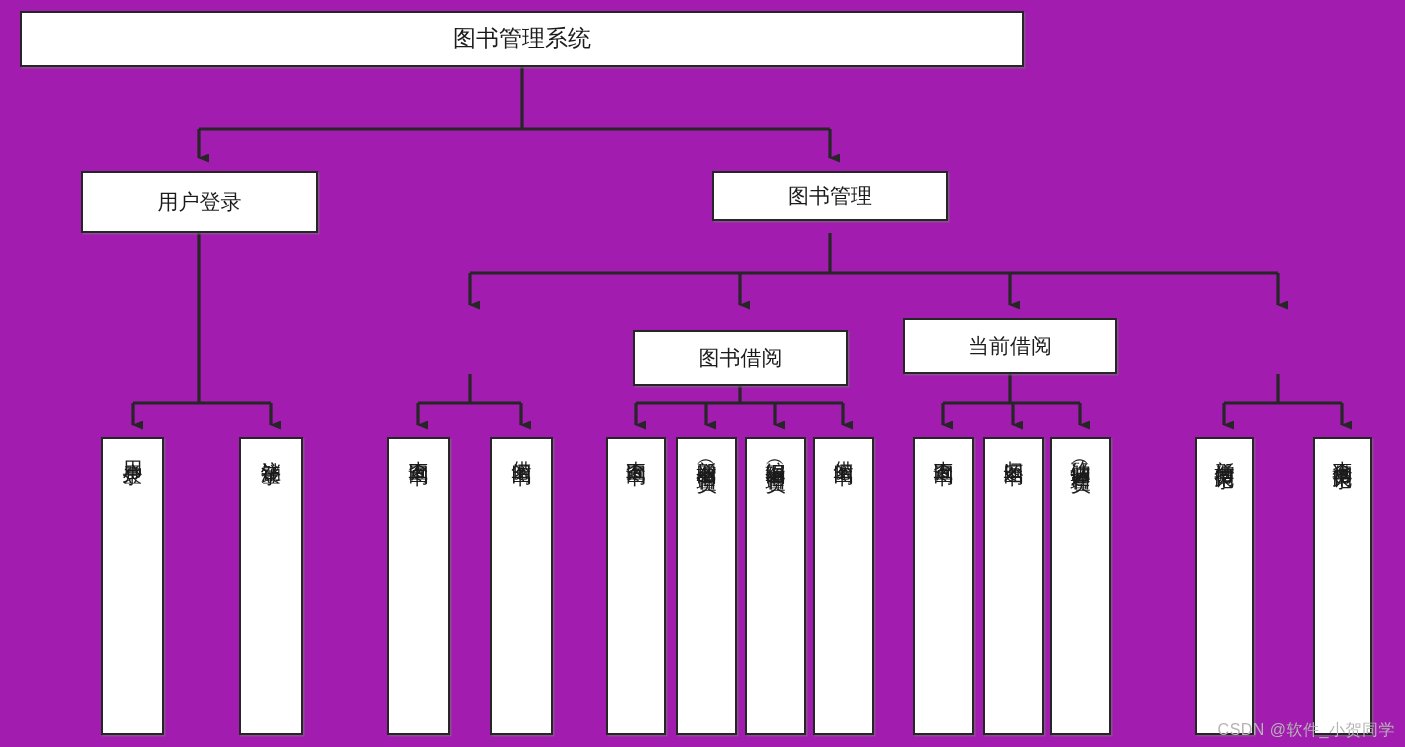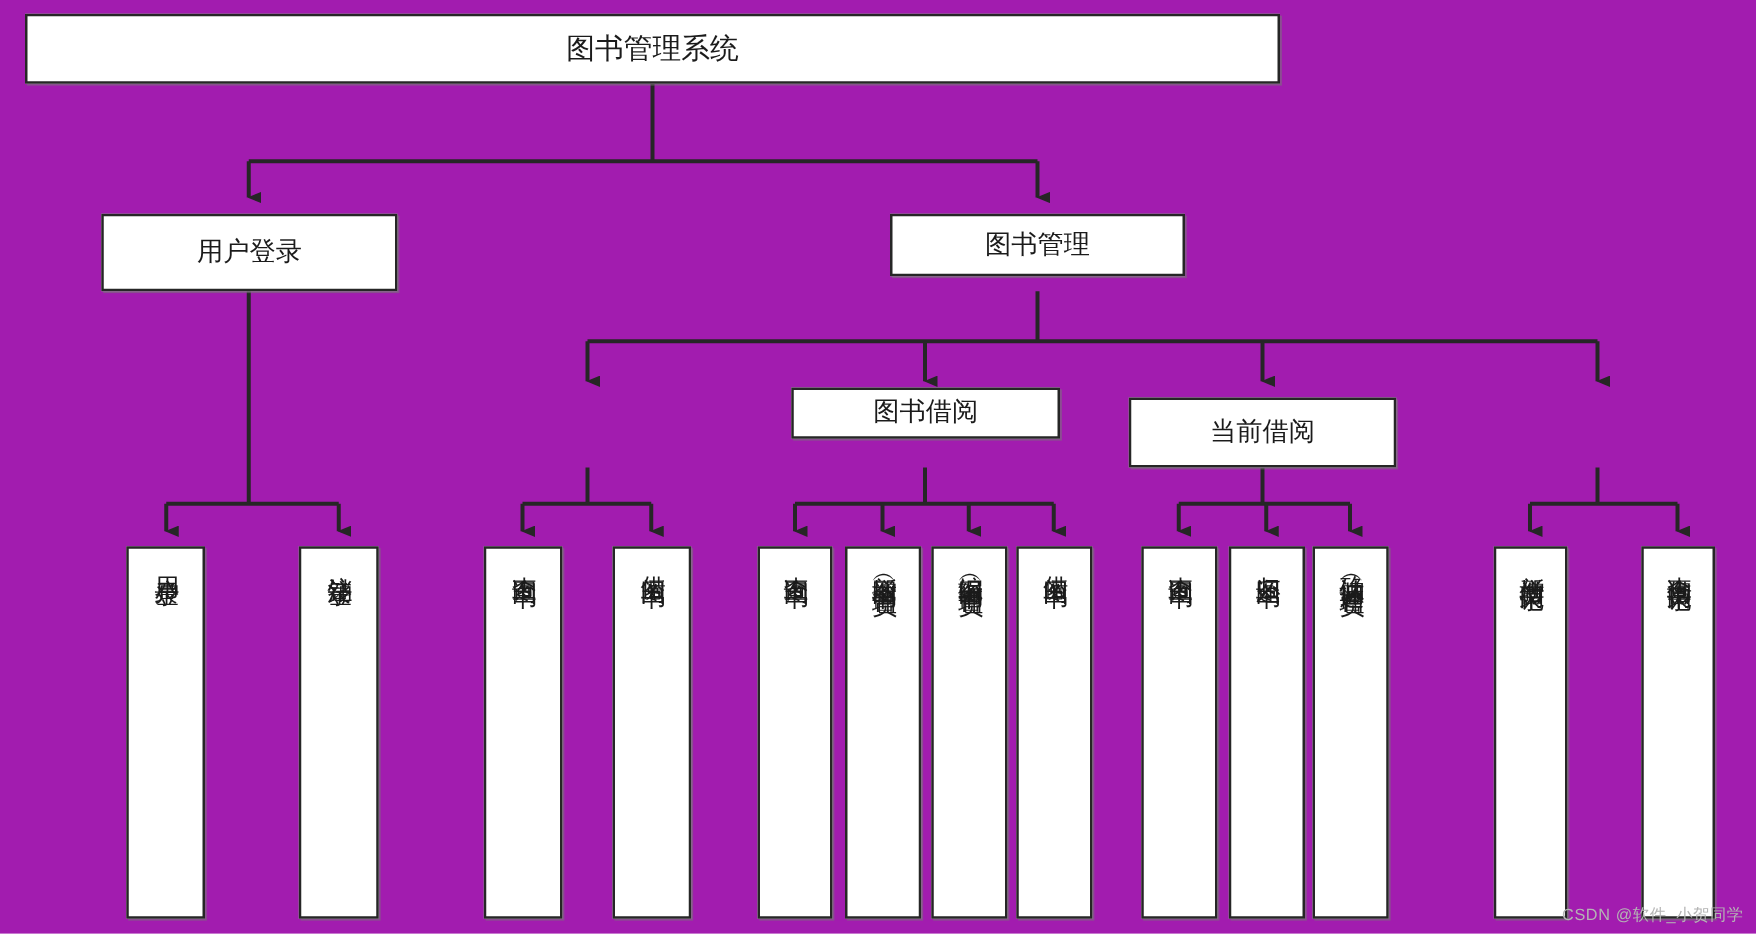--- a/index.html
+++ b/index.html
@@ -58,21 +58,21 @@
     white-space: nowrap;
   }
   .root  { font-size: 23px; }
   .lvl2  { font-size: 21px; }
   .lvl3  { font-size: 21px; }
   .leaf  { font-size: 20px; }
   .watermark {
     position: absolute;
     right: 10px;
     bottom: 6px;
-    font-size: 13px;
+    font-size: 16px;
     color: #b4b4b4;
     letter-spacing: 0.5px;
     white-space: nowrap;
     user-select: none;
   }
 </style>
 </head>
 <body>
 
 <div id="canvas">
@@ -131,21 +131,21 @@
     <span class="label">图书管理系统</span>
   </div>
 
   <div class="node horiz lvl2" style="left:81px; top:171px; width:237px; height:62px;">
     <span class="label">用户登录</span>
   </div>
   <div class="node horiz lvl2" style="left:712px; top:171px; width:236px; height:50px;">
     <span class="label">图书管理</span>
   </div>
 
-  <div class="node horiz lvl3" style="left:633px; top:310px; width:215px; height:41px;">
+  <div class="node horiz lvl3" style="left:633px; top:330px; width:215px; height:56px;">
     <span class="label">图书借阅</span>
   </div>
   <div class="node horiz lvl3" style="left:903px; top:318px; width:214px; height:56px;">
     <span class="label">当前借阅</span>
   </div>
 
   <div class="node vert leaf" style="left:101px; top:437px; width:63px; height:298px;">
     <span class="label">用户登录</span>
   </div>
   <div class="node vert leaf" style="left:239px; top:437px; width:64px; height:298px;">

